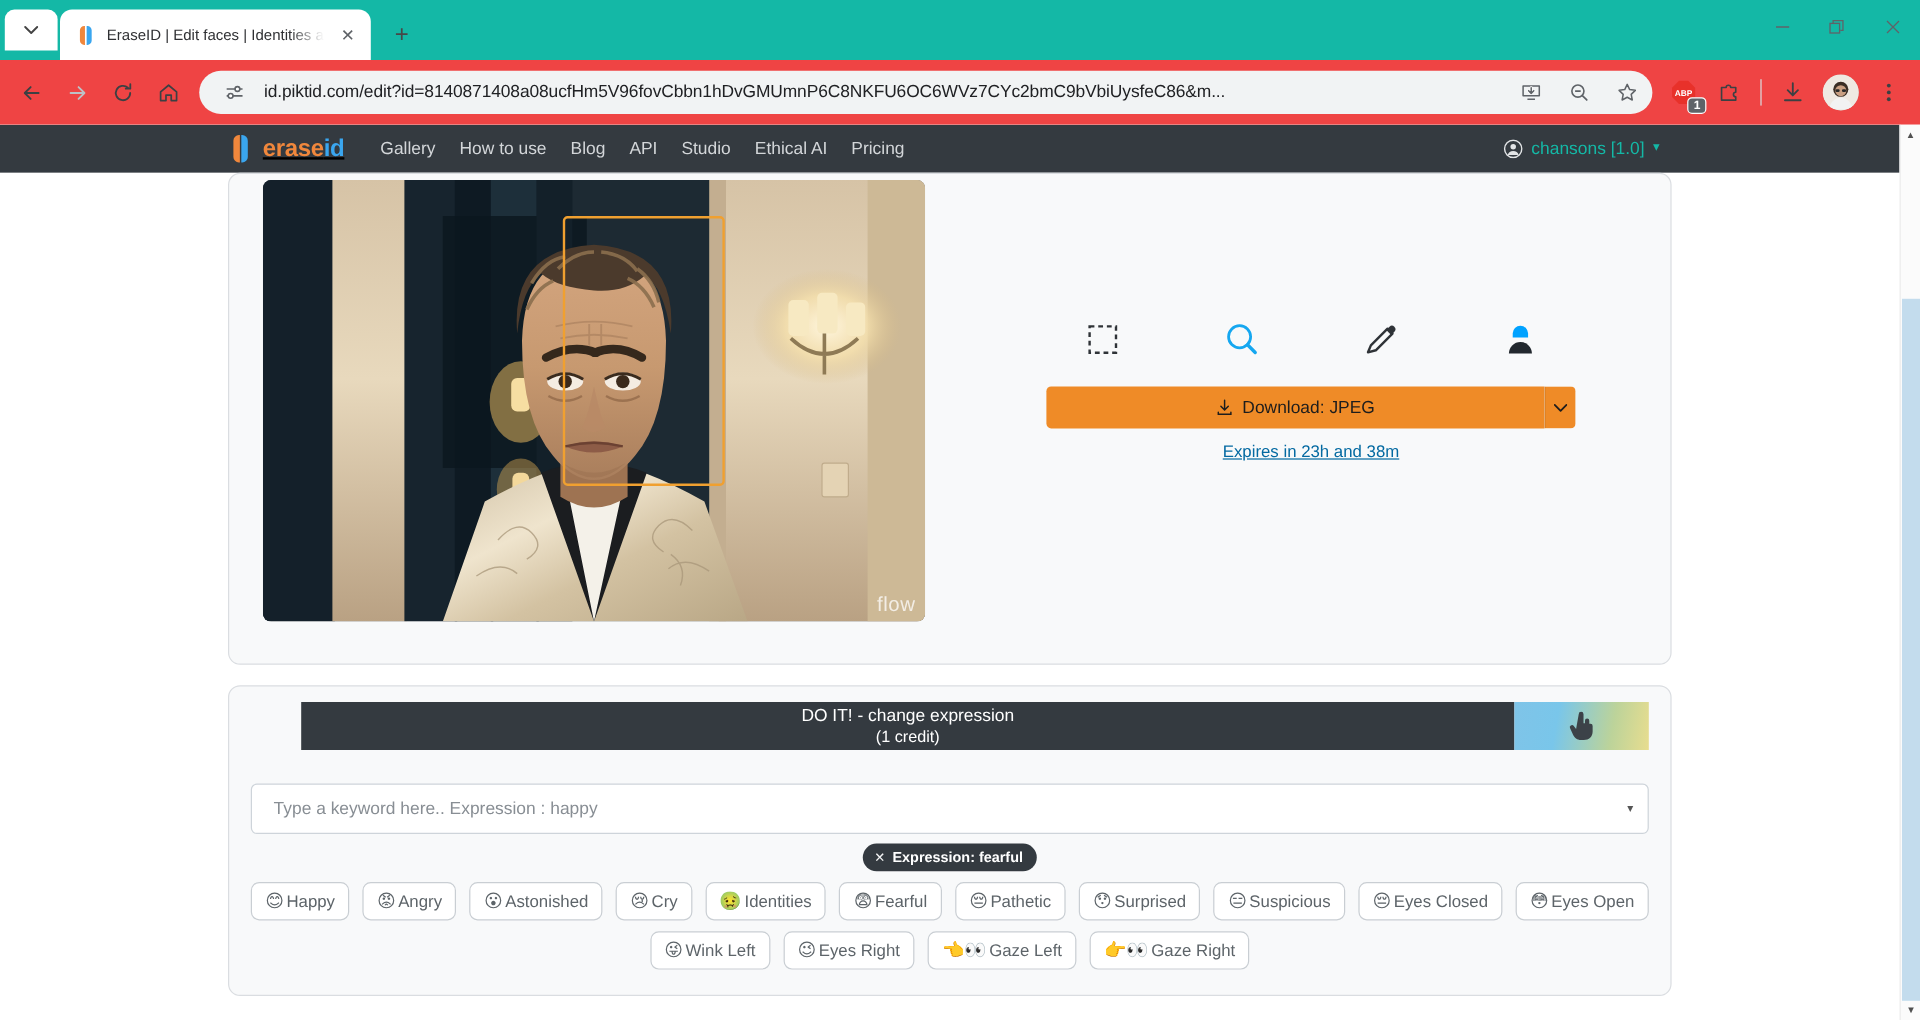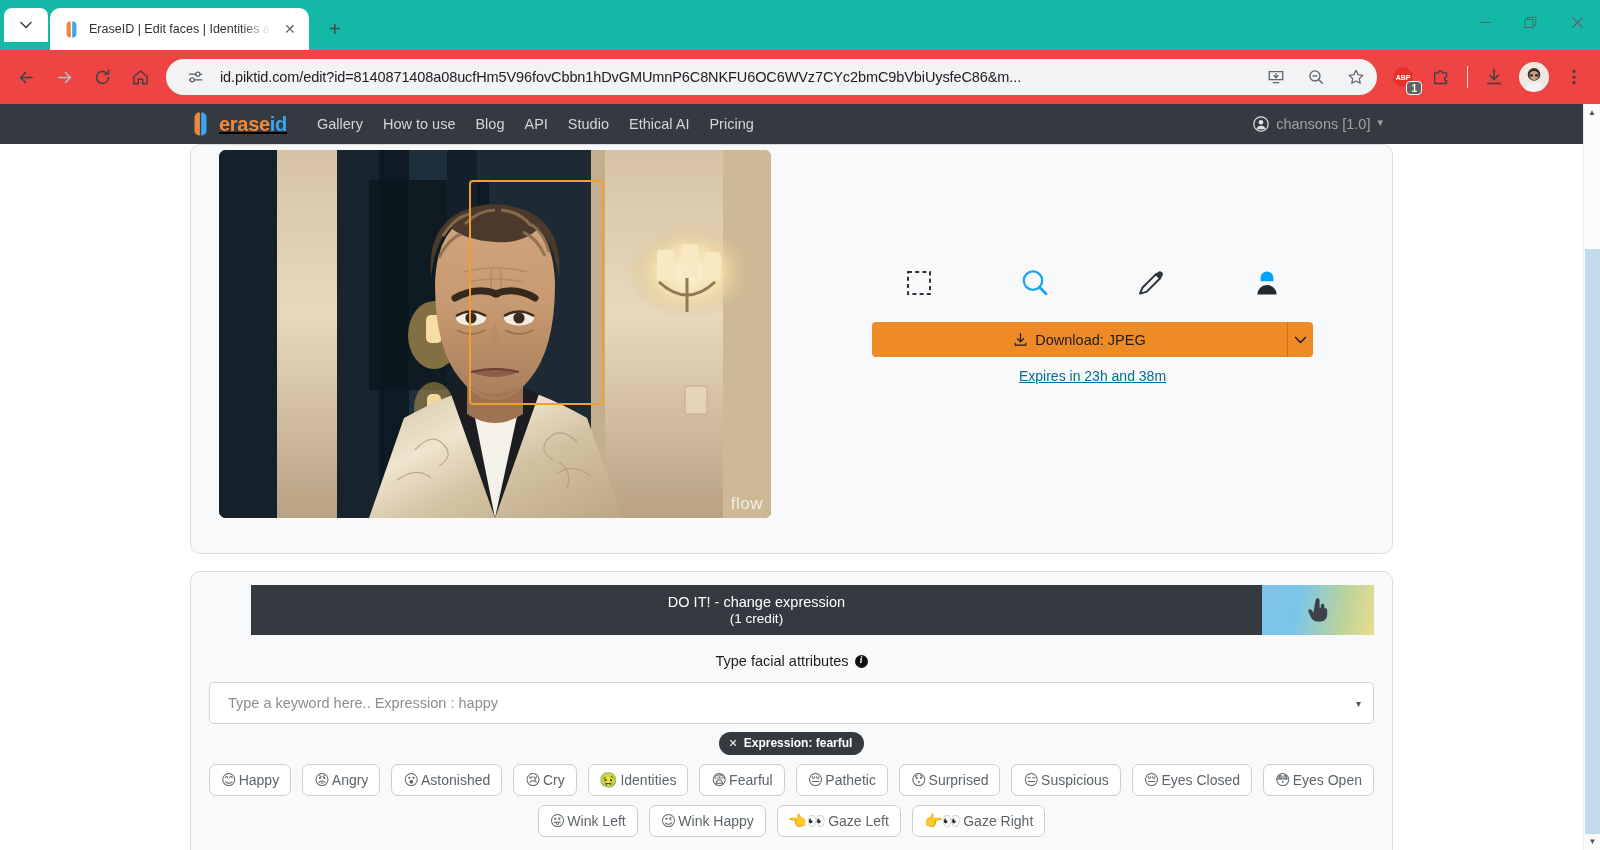--- a/index.html
+++ b/index.html
@@ -109,21 +109,21 @@
   .brand-text { font-size: 20px; font-weight: bold; letter-spacing: -0.3px; text-decoration: underline;}
   .brand-erase { color: #f0873c; }
   .brand-id { color: #3aa6ef; }
   .nav-link {
     color: #d3d6d9; font-size: 14.5px; padding: 0 10px; text-decoration: none;
     white-space: nowrap;
   }
   .header-right {
     margin-left: auto; margin-right: 200px;
     display: flex; gap: 7px;
-    color: #a3a3a3; font-size: 14.5px;
+    color: #14b8a6; font-size: 14.5px;
   }
 
   .content { padding: 0 190px; background: #fff; }
 
   .card {
     border: 1px solid #dadde1; border-radius: 10px;
     background: #f8f9fa;
   }
   .card-preview { height: 410px; position: relative; overflow:hidden; }
 
@@ -165,21 +165,21 @@
     border-left: 1px solid rgba(0,0,0,.17);
     border-radius: 0 4px 4px 0;
     display:flex; align-items:center; justify-content:center; cursor:pointer;
   }
   .expires {
     text-align: center; font-size: 14px; color: #0369a1; margin-top: 11px; text-decoration: underline;
   }
 
   .card-controls { margin-top: 17px; padding: 13px 18px 12px 18px; }
 
-  .doit-row { display: flex; height: 50px; padding-left: 42px; }
+  .doit-row { display: flex; height: 40px; padding-left: 42px; }
   .doit-btn {
     flex: 1 1 auto; background: #343a40; color: #ffffff;
     display: flex; flex-direction: column; align-items: center; justify-content: center;
     gap: 1px; cursor: pointer; border: none;
   }
   .doit-main { font-size: 14.5px; }
   .doit-sub { font-size: 13.5px; }
   .doit-side {
     width: 112px;
     background: linear-gradient(100deg, #7fc4e8 0%, #79c6ea 32%, #bcd39a 72%, #e8dd8f 100%);
@@ -191,21 +191,21 @@
     margin-top: 18px; display: flex; align-items: center; justify-content: center; gap: 6px;
   }
   .info-dot {
     width: 13px; height: 13px; border-radius: 50%; background: #111;
     color:#fff; font-size: 9.5px; font-weight: bold; font-style: italic;
     display:flex; align-items:center; justify-content:center; line-height:1;
     font-family: "Liberation Serif", serif;
   }
 
   .keyword-box {
-    margin-top: 13px; height: 42px; border: 1px solid #ced4da; border-radius: 5px;
+    margin-top: 28px; height: 42px; border: 1px solid #ced4da; border-radius: 5px;
     background: #fff; display: flex; align-items: center; padding: 0 12px 0 16px;
   }
   .keyword-input {
     flex: 1 1 auto; border: none; outline: none; font-size: 14.5px;
     color: #1d1d1d; background: transparent;
     font-family: "Liberation Sans", sans-serif;
   }
   .keyword-input::placeholder { color: #888e94; }
   .keyword-caret { color:#555; font-size: 10px; }
 
@@ -583,24 +583,20 @@
             <span class="doit-main">DO IT! - change expression</span>
             <span class="doit-sub">(1 credit)</span>
           </button>
           <div class="doit-side">
             <svg width="22" height="26" viewBox="0 0 22 26">
               <path d="M8.6 3.2 a2 2 0 0 1 4 0 v7.6 h1.2 v-2.2 a1.8 1.8 0 0 1 3.6 0 v2.6 h1.1 a1.7 1.7 0 0 1 1.7 1.7 v4.6 c0 4.2 -3 7.1 -7.4 7.1 h-2.3 c-3.3 0 -5.4 -1.9 -6.7 -4.6 l-2.3 -4.9 a1.8 1.8 0 0 1 3 -2 l1.9 2.5 z" fill="#3c4248"></path>
             </svg>
           </div>
         </div>
 
-        <div class="attr-label">
-          <span>Type facial attributes</span>
-          <span class="info-dot">i</span>
-        </div>
 
         <div class="keyword-box">
           <input class="keyword-input" value="" placeholder="Type a keyword here.. Expression : happy" style="">
           <span class="keyword-caret">▾</span>
         </div>
 
         <div class="chip-row">
           <span class="chip">
             <span class="chip-x">✕</span>
             <span>Expression: fearful</span>
@@ -654,21 +650,21 @@
                   <span>Eyes Open</span>
                 </button>
           </div>
           <div class="pill-row">
             <button class="pill">
                   <span class="emo">😜</span>
                   <span>Wink Left</span>
                 </button>
             <button class="pill">
                   <span class="emo">😉</span>
-                  <span>Wink Happy</span>
+                  <span>Eyes Right</span>
                 </button>
             <button class="pill">
                   <span class="emo">👈👀</span>
                   <span>Gaze Left</span>
                 </button>
             <button class="pill">
                   <span class="emo">👉👀</span>
                   <span>Gaze Right</span>
                 </button>
           </div>

